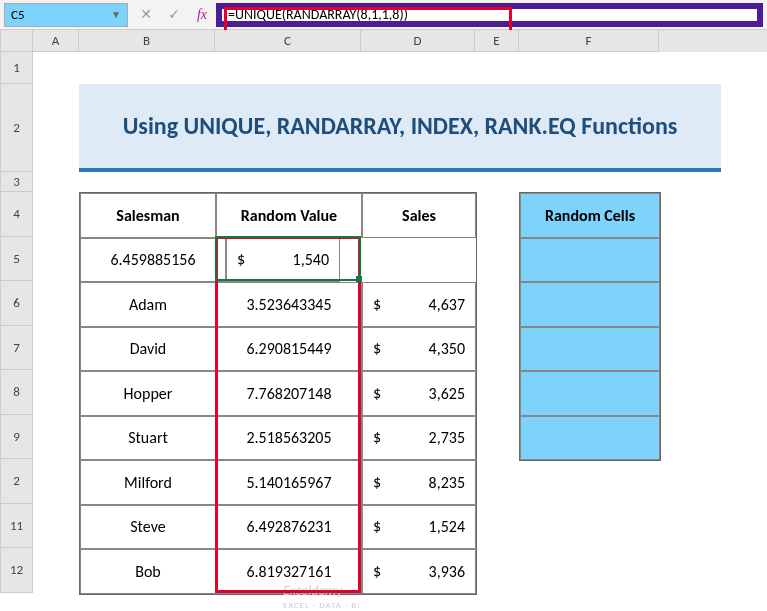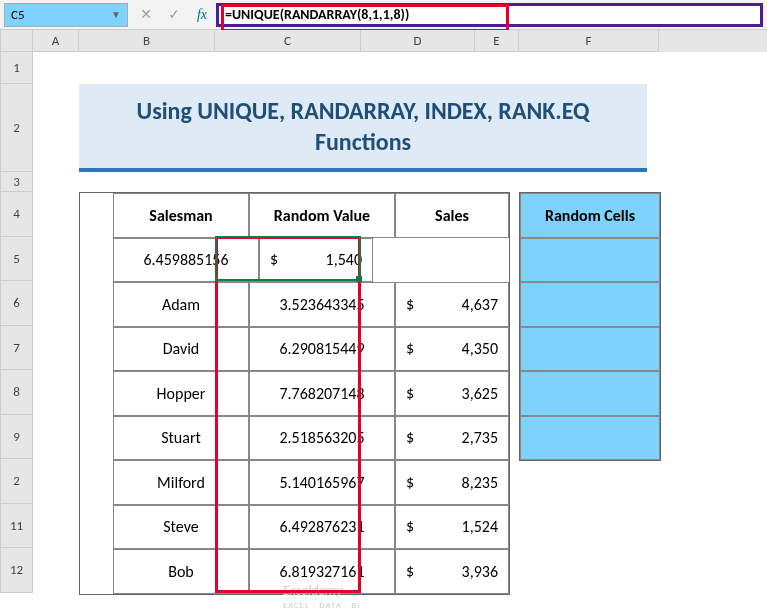--- a/index.html
+++ b/index.html
@@ -35,33 +35,32 @@
     .name-box .dd { color: #666; font-size: 10px; }
     .fb-icon {
       width: 28px;
       height: 24px;
       display: flex;
       align-items: center;
       justify-content: center;
       color: #999;
       font-size: 14px;
     }
-    .fb-icon.fx { color: #0369a1; font-style: italic; font-family: 'Times New Roman', serif; }
+    .fb-icon.fx { color: #a21caf; font-style: italic; font-family: 'Times New Roman', serif; }
     .formula-input {
       flex: 1;
       height: 24px;
       background: #fff;
-      border: 3px solid #4c1d95;
+      border: 6px solid #4c1d95;
       padding: 2px 6px;
       font-size: 14px;
       display: flex;
       align-items: center;
       margin-right: 4px;
       position: relative;
-      font-weight: bold;
     }
     .formula-highlight {
       position: absolute;
       left: 2px;
       top: -2px;
       height: 28px;
       border: 3px solid #e4002b;
       pointer-events: none;
       width: 288px;
     }
@@ -111,40 +110,39 @@
     .cells { position: relative; flex: 1; }
     .r1 { height: 32px; }
     .r2 { height: 88px; }
     .r3 { height: 20px; }
     .r4, .r5, .r6, .r7, .r8, .r9, .r10, .r11, .r12 { height: 44.5px; }
 
     .title-box {
       position: absolute;
       left: 46px;
       top: 32px;
-      width: 568px;
+      width: 642px;
       height: 88px;
       background: #deeaf6;
       border-bottom: 4px solid #2e75b6;
       display: flex;
       align-items: center;
       justify-content: center;
       text-align: center;
       color: #1f4e79;
       font-size: 24px;
       font-weight: bold;
       padding: 1px 20px;
       line-height: 1.3;
     }
     .data-table {
       position: absolute;
       left: 46px;
       top: 140px;
       border: 1.5px solid #666;
-      padding-left: 33px;
     }
     .data-table .trow { display: flex; }
     .data-table .tcell {
       border: 1px solid #888;
       height: 44.5px;
       display: flex;
       align-items: center;
       justify-content: center;
       font-size: 16px;
       background: #fff;

